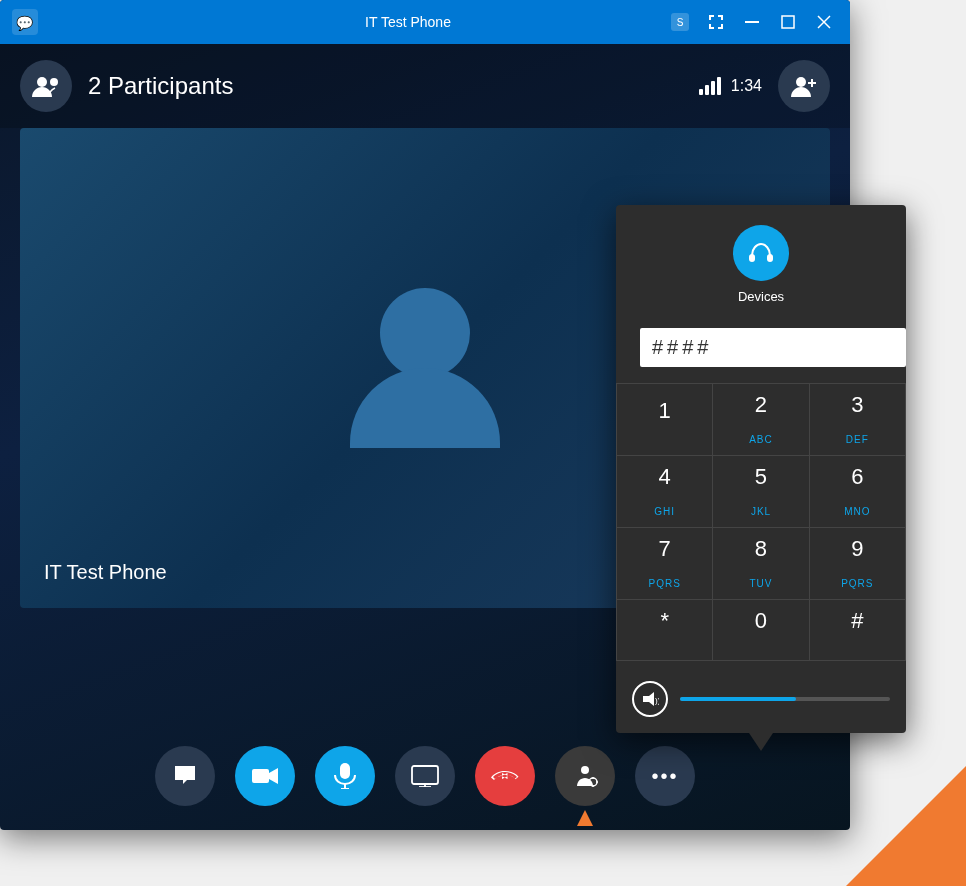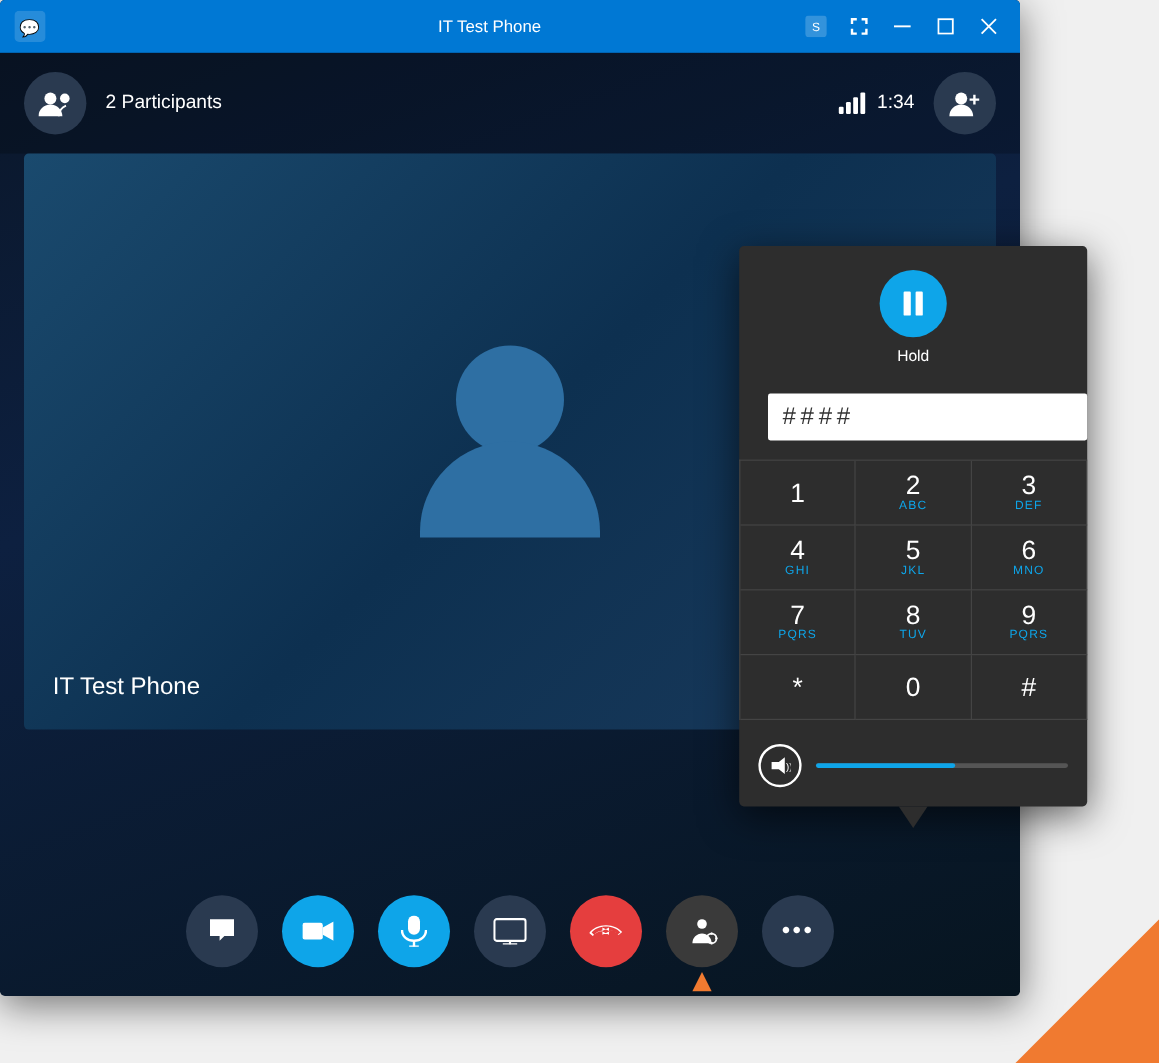--- a/index.html
+++ b/index.html
@@ -82,21 +82,21 @@
       border-radius: 50%;
       background: #2a3a50;
       display: flex;
       align-items: center;
       justify-content: center;
       cursor: pointer;
       flex-shrink: 0;
     }
     .participants-label {
       color: white;
-      font-size: 16px;
+      font-size: 24px;
       font-weight: 300;
       flex: 1;
     }
     .signal-timer {
       display: flex;
       align-items: center;
       gap: 10px;
       color: white;
     }
     .signal-bars {
@@ -291,21 +291,21 @@
     .key-num {
       color: white;
       font-size: 22px;
       line-height: 1;
       font-weight: 300;
     }
     .key-sub {
       color: #0ea5e9;
       font-size: 10px;
       letter-spacing: 1px;
-      margin-top: 0;
+      margin-top: 18px;
     }
 
     
     .volume-row {
       display: flex;
       align-items: center;
       gap: 12px;
       padding: 12px 16px 16px;
     }
     .volume-icon {
@@ -493,26 +493,27 @@
   </div>
 
 </div>
 
 <div class="dialpad-popup">
 
   <div class="action-row">
     <div class="action-item">
       <div class="action-btn-circle">
 
-        <svg width="20" height="22" viewBox="0 0 20 22" fill="white">
-          <rect x="2" y="1" width="6" height="20" rx="1"></rect>
-          <rect x="12" y="1" width="6" height="20" rx="1"></rect>
+        <svg width="26" height="24" viewBox="0 0 26 24" fill="none" stroke="white" stroke-width="2">
+          <path d="M4 14C4 8 8.5 3 13 3s9 5 9 11" stroke-linecap="round"></path>
+          <rect x="1" y="13" width="6" height="8" rx="3" fill="white" stroke="none"></rect>
+          <rect x="19" y="13" width="6" height="8" rx="3" fill="white" stroke="none"></rect>
         </svg>
       </div>
-      <span class="action-label">Hold</span>
+      <span class="action-label">Devices</span>
     </div>
   </div>
 
   <div style="margin: 4px 12px 8px;">
     <input type="text" class="dialpad-input" style="width: 100%;" value="####">
   </div>
 
   <div class="keypad-grid">
 
     <div class="key-cell">

